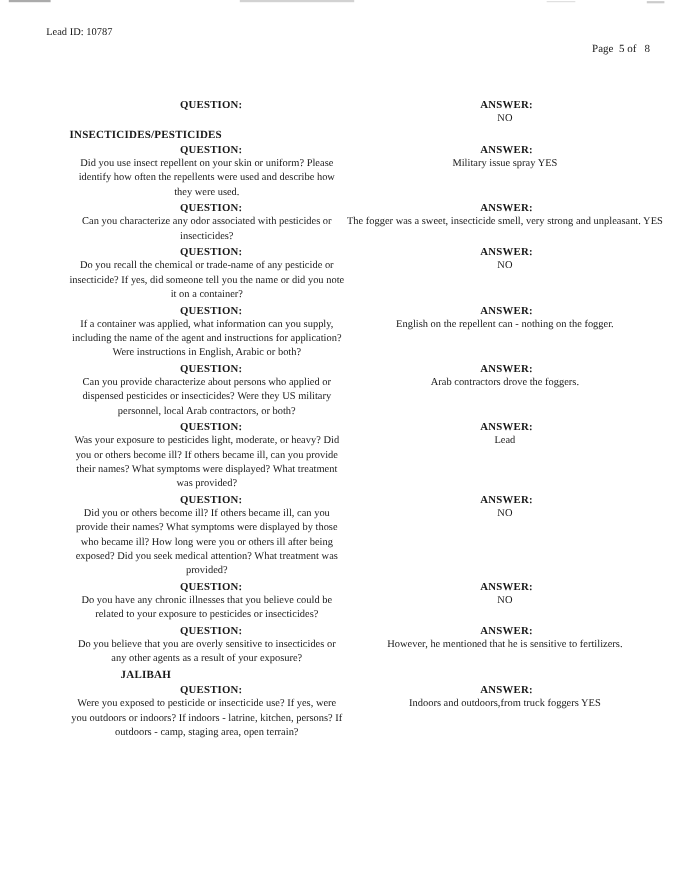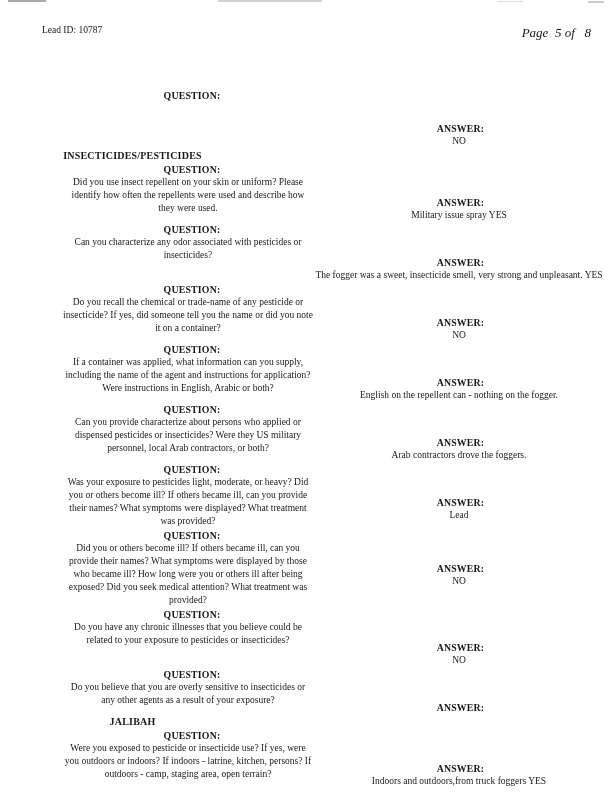--- a/index.html
+++ b/index.html
@@ -10,26 +10,26 @@
     text-align:center;
   }
   
   .scan-line{position:absolute;background:#8f8f8f;}
   .scan-line.a{left:8px;top:0;width:38px;height:2px;opacity:.75;}
   .scan-line.b{left:218px;top:0;width:104px;height:2px;opacity:.4;}
   .scan-line.c{left:497px;top:1px;width:26px;height:1px;opacity:.3;}
   .scan-line.d{left:588px;top:1px;width:16px;height:2px;opacity:.45;}
 
   .lead-id{position:absolute;left:42px;top:24px;font-size:9.5px;line-height:12px;}
-  .page-num{position:absolute;right:21px;top:27px;font-size:13px;line-height:12px;white-space:pre;font-style:italic;}
+  .page-num{position:absolute;right:21px;top:39px;font-size:10px;line-height:12px;white-space:pre;}
 
   .content{position:absolute;left:0;top:89px;width:612px;}
   .row{display:flex;margin-bottom:1px;}
   .qcol{margin-left:63px;width:250px;}
-  .acol{width:292px;margin-top:33px;}
+  .acol{width:292px;}
   .head{font-weight:bold;font-size:9.8px;line-height:13px;padding-left:8px;letter-spacing:.2px;}
   .acol .head{padding-left:3px;}
   .btxt{font-size:9.5px;line-height:13px;}
   .section-head{
     font-weight:bold;font-size:10px;line-height:13px;margin:0 0 1px 62px;
     letter-spacing:.2px;max-width:141px;overflow:hidden;white-space:nowrap;
   }
 </style>
 </head>
 <body>
@@ -145,20 +145,21 @@
       </div>
     </div>
 
     <div class="row">
       <div class="qcol">
         <div class="head">QUESTION:</div>
         <div class="btxt">Do you believe that you are overly sensitive to insecticides or any other agents as a result of your exposure?</div>
       </div>
       <div class="acol">
         <div class="head">ANSWER:</div>
+        <div class="btxt">However, he mentioned that he is sensitive to fertilizers.</div>
       </div>
     </div>
 
     <div class="section-head">JALIBAH</div>
 
     <div class="row">
       <div class="qcol">
         <div class="head">QUESTION:</div>
         <div class="btxt">Were you exposed to pesticide or insecticide use?  If yes, were you outdoors or indoors?  If indoors - latrine, kitchen, persons?  If outdoors - camp, staging area, open terrain?</div>
       </div>

